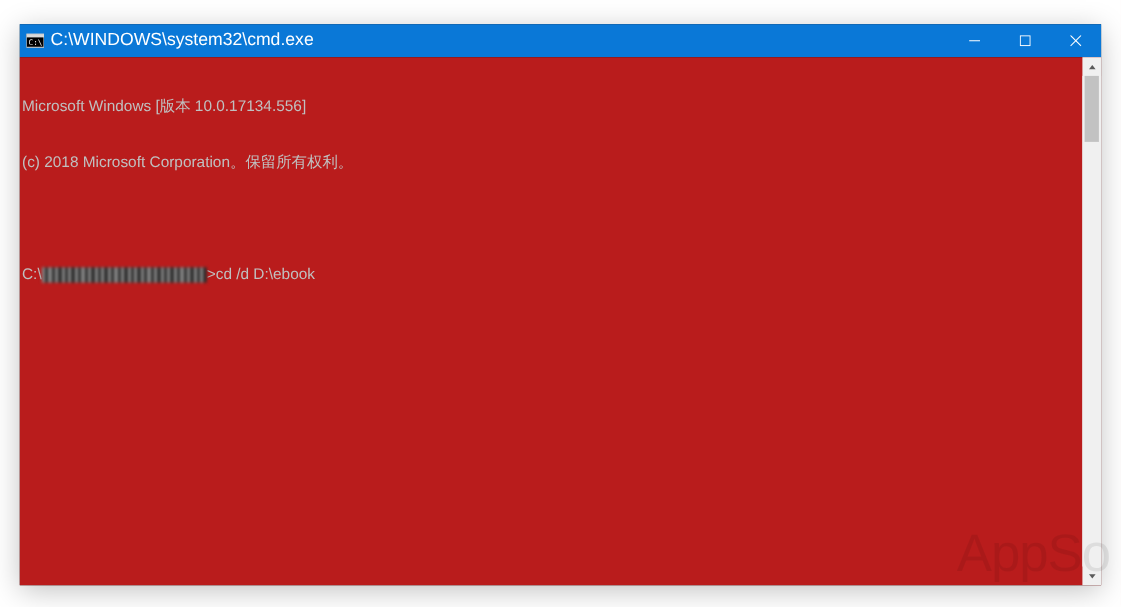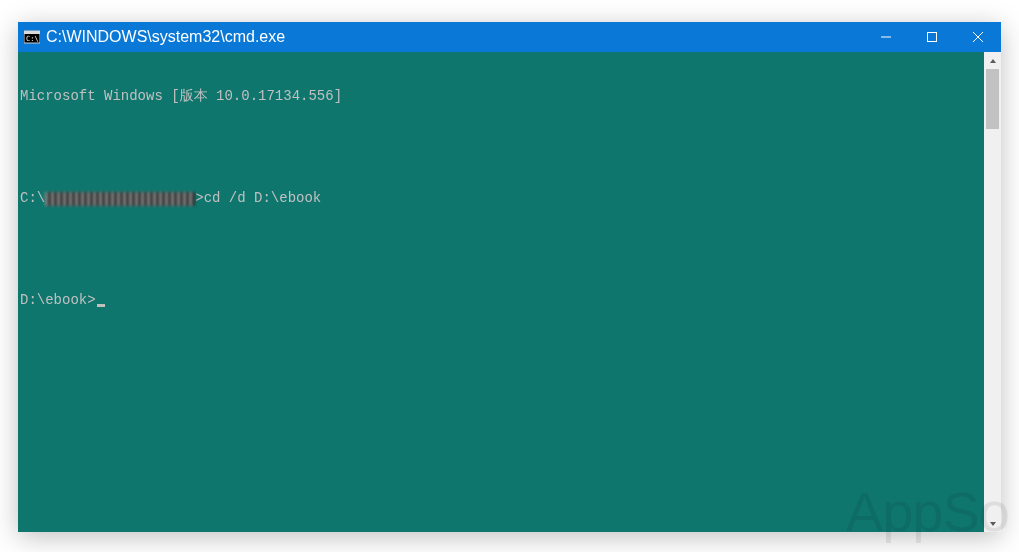--- a/index.html
+++ b/index.html
@@ -71,23 +71,23 @@
     display: flex;
     align-items: center;
     justify-content: center;
     color: #ffffff;
   }
   .win-btn svg { display:block; }
 
   .console-area {
     position: relative;
     height: calc(100% - 30px);
-    background: #0f766e;
+    background: #b91c1c;
     color: #c0c0c0;
-    font-family: Liberation Mono, monospace;
+    font-family: Liberation Sans, sans-serif;
     font-size: 14px;
     line-height: 17px;
     white-space: pre;
   }
 
   .console-inner {
     position: absolute;
     left: 2px;
     top: 2px;
     right: 17px;   
@@ -161,23 +161,23 @@
   .vscrollbar .arrow.bottom {
     position:absolute;
     bottom:0;
     left:0;
     right:0;
   }
 
   .watermark {
     position:absolute;
     right:10px;
-    bottom:8px;
+    bottom:21px;
     font-family:"Segoe UI",Arial,sans-serif;
-    font-size:56px;
+    font-size:48px;
     letter-spacing:-1px;
     color:rgba(0,0,0,0.08);
     font-weight:300;
     pointer-events:none;
     user-select:none;
   }
 </style>
 </head>
 <body>
 
@@ -209,28 +209,26 @@
           <line x1="0" y1="0" x2="10" y2="10" stroke="#fff" stroke-width="1"></line>
           <line x1="10" y1="0" x2="0" y2="10" stroke="#fff" stroke-width="1"></line>
         </svg>
       </div>
     </div>
   </div>
 
   <div class="console-area">
     <div class="console-inner">
       <div class="line"><span>Microsoft Windows [版本 10.0.17134.556]</span></div>
+      <div class="line"><span>(c) 2018 Microsoft Corporation。保留所有权利。</span></div>
       <div class="blank-line"></div>
       <div class="line">
         <span>C:\</span><span class="blurred"></span><span>&gt;</span><span>cd /d D:\ebook</span>
       </div>
       <div class="blank-line"></div>
-      <div class="line">
-        <span>D:\ebook&gt;</span><span class="cursor-block"></span>
-      </div>
     </div>
   </div>
 
   <div class="vscrollbar">
     <div class="arrow">
       <svg width="8" height="8" viewBox="0 0 8 8">
           <polygon points="4,2 7,6 1,6" fill="#5a5a5a"></polygon>
         </svg>
     </div>
     <div class="track">

